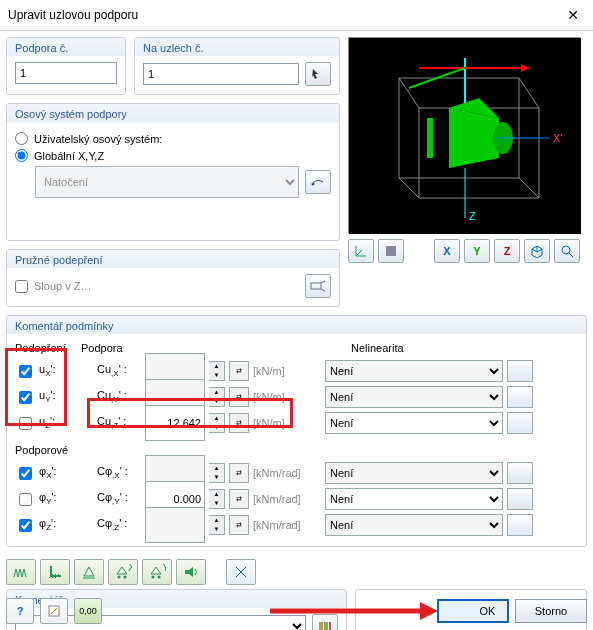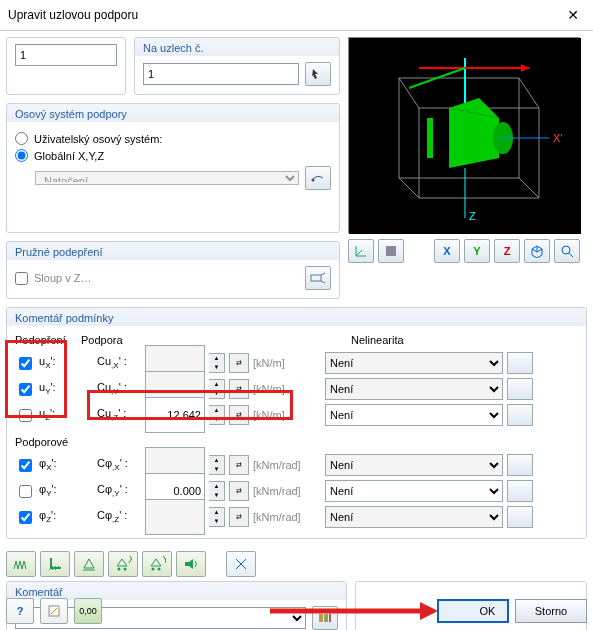--- a/index.html
+++ b/index.html
@@ -23,21 +23,21 @@
 .preview-toolbar { display: flex; gap: 4px; margin-top: 6px; justify-content: space-between; }
 .tool-btn { width: 26px; height: 24px; border: 1px solid #9aa; background: linear-gradient(#fafcff,#dfe7f0); border-radius: 2px; display:flex; align-items:center; justify-content:center; cursor: pointer; }
 .tool-group { display:flex; gap:4px; }
 
 .num-input { width: 120px; height: 22px; border: 1px solid #8a98b0; padding: 2px 4px; background:#fff; }
 .field-row { display:flex; align-items:center; gap:6px; }
 .icon-btn { width:26px; height:24px; border:1px solid #9aa; background:linear-gradient(#fafcff,#dfe7f0); border-radius:2px; display:flex; align-items:center; justify-content:center; cursor:pointer; }
 
 .radio-row { display:flex; align-items:center; gap:6px; margin:4px 0; }
 .radio-row input { margin:0; }
-.select { height:14px; border:1px solid #8a98b0; background:#eceef0; padding:2px 4px; color:#666; }
+.select { height:32px; border:1px solid #8a98b0; background:#eceef0; padding:2px 4px; color:#666; }
 
 .highlight-red { border:3px solid #e02020; position:absolute; pointer-events:none; z-index:5; }
 
 .cond-table .sec-title { display:inline-block; margin:2px 0 4px; }
 .cond-row { display:flex; align-items:center; height:26px; gap:4px; }
 .chk { width:13px; height:13px; }
 .lbl-sub { width: 38px; }
 .stiff-lbl { width: 44px; text-align:left; }
 .stiff-input { width: 60px; height:36px; border:1px solid #9aa; background:#f4f4f4; text-align:right; padding:1px 3px; }
 .stiff-input.enabled { background:#fff; }
@@ -73,20 +73,21 @@
   <span class="titlebar-text">Upravit uzlovou podporu</span>
   <span class="close-btn">✕</span>
 </div>
 
 <div class="content">
 
   <div class="row-top">
     <div class="box-left">
       <div style="display:flex; gap:8px;">
         <div class="group" style="width:120px;">
+          <div class="group-title">Podpora č.</div>
           <div class="group-body">
             <input class="num-input" style="width: 100%;" value="1">
           </div>
         </div>
         <div class="group" style="flex:1;">
           <div class="group-title">Na uzlech č.</div>
           <div class="group-body field-row">
             <input class="num-input" style="flex: 1 1 0%;" value="1">
             <div class="icon-btn">
               <svg width="12" height="12">

